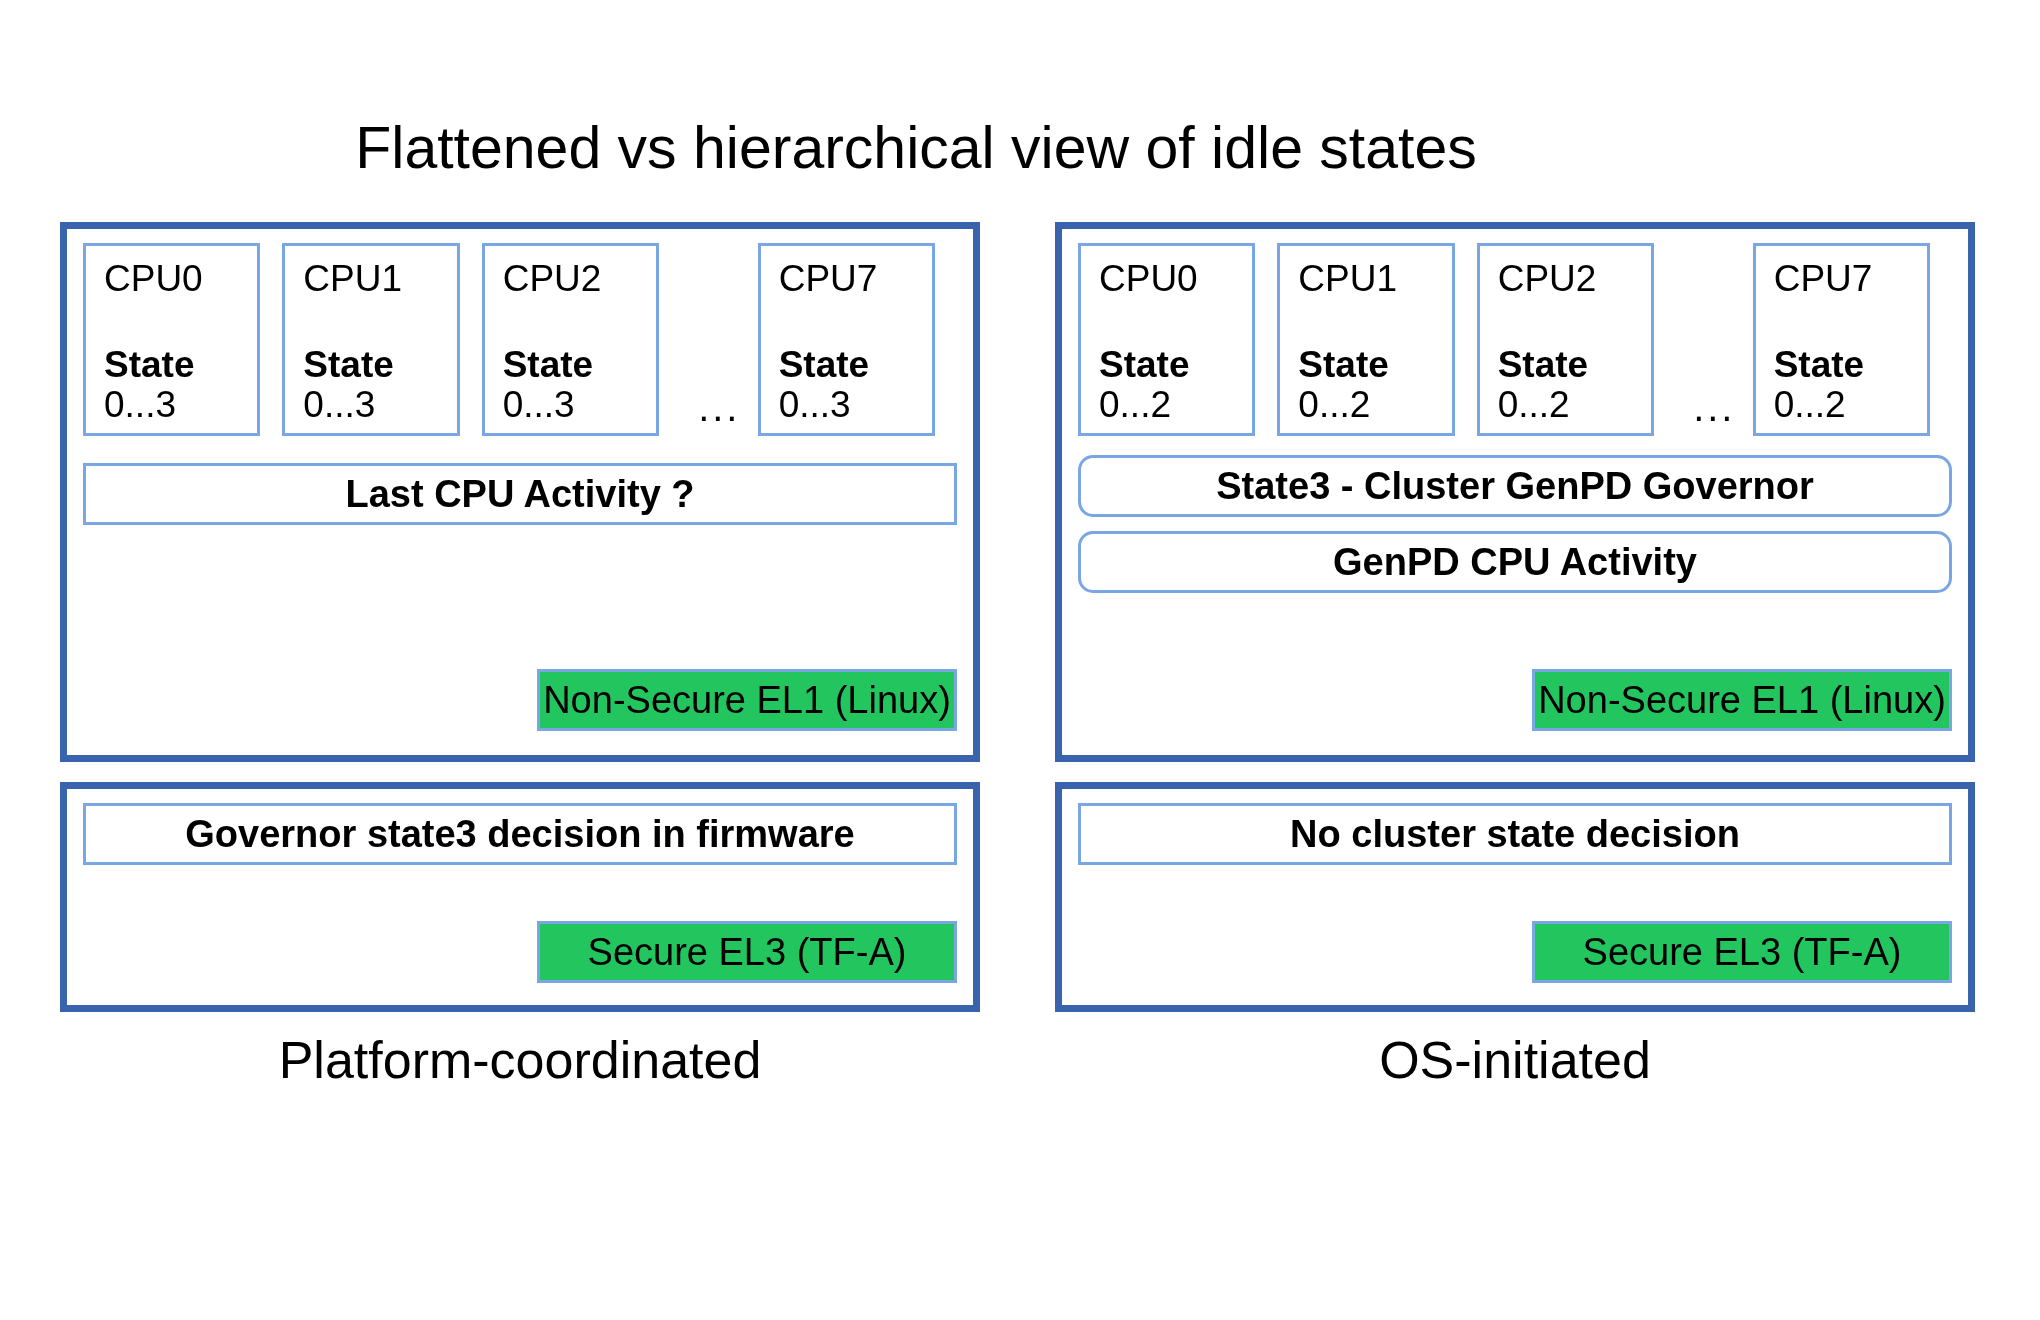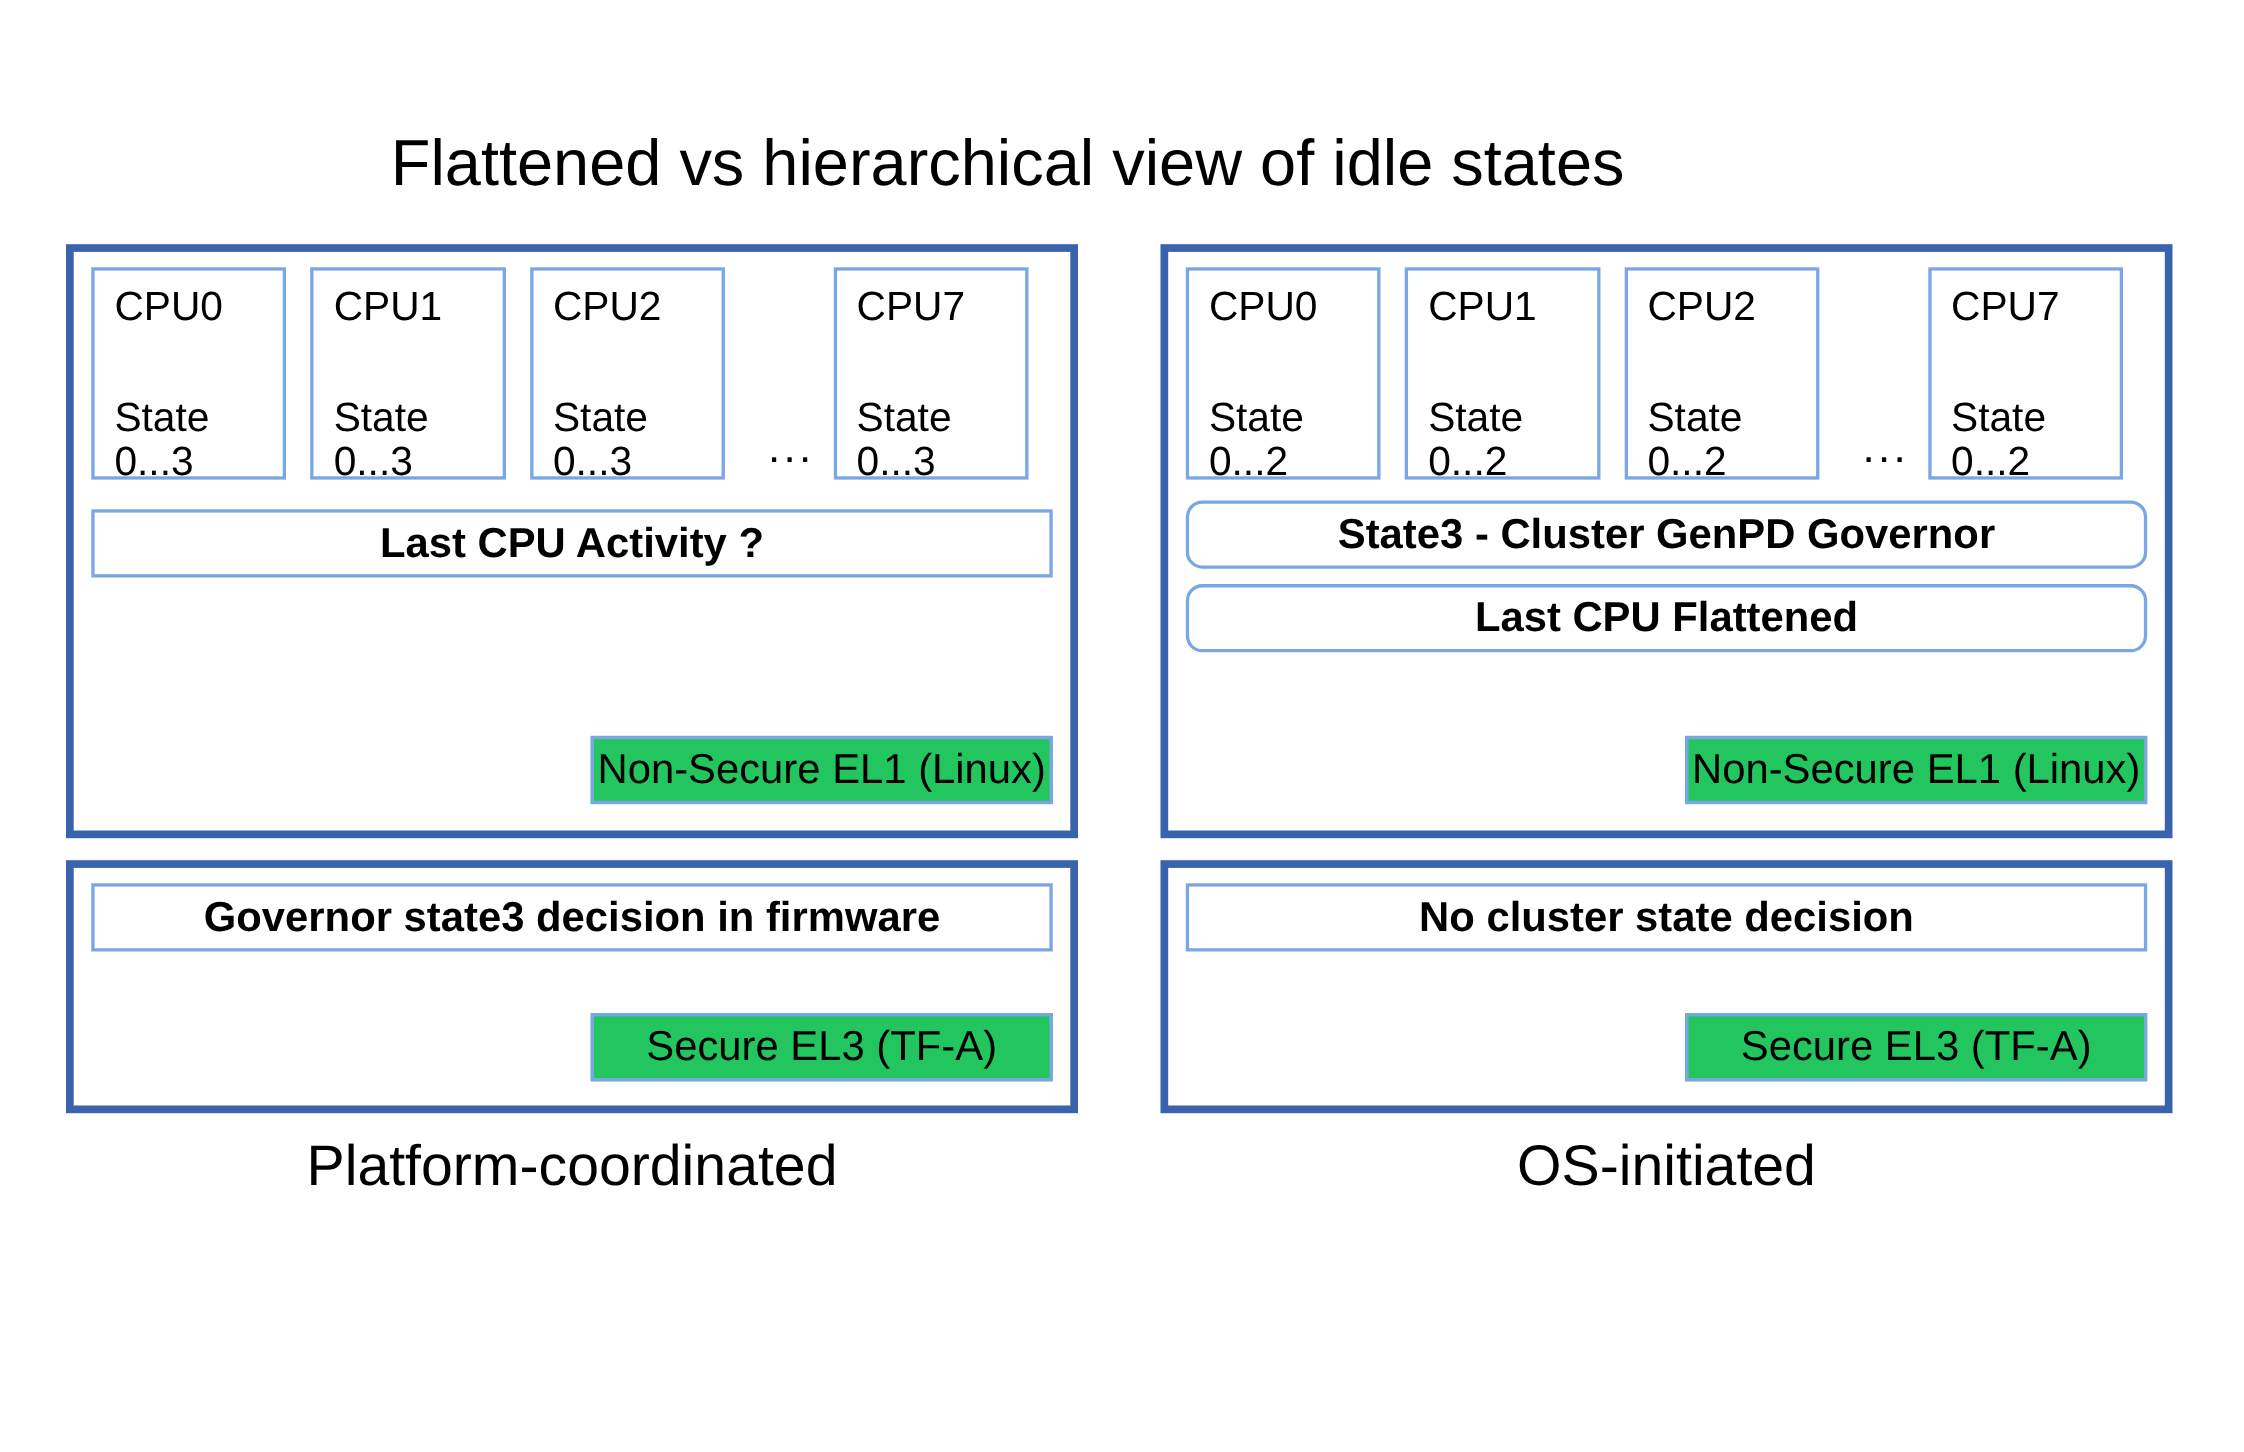--- a/index.html
+++ b/index.html
@@ -71,21 +71,22 @@
     padding: 14px 0 0 18px;
     background: #fff;
   }
   .cpu-box .cpu-label {
     font-size: 37px;
     line-height: 1.0;
   }
   .cpu-box .state-label {
     font-size: 37px;
     line-height: 1.08;
-    margin-top: 63px;
+    margin-top: 48px;
+    font-weight: bold;
   }
   .cpu-box .state-range {
     font-size: 37px;
     line-height: 1.08;
   }
   .ellipsis-gap {
     width: 78px;
     height: 198px;
     display: flex;
     align-items: flex-end;
@@ -224,21 +225,21 @@
       <div class="cpu-box">
         <div class="cpu-label">CPU7</div>
         <div class="state-label">State</div>
         <div class="state-range">0...2</div>
       </div>
 
     </div>
 
     <div class="wide-bar bar-gap-14">State3 - Cluster GenPD Governor</div>
 
-    <div class="wide-bar bar-gap-14">Last CPU Flattened</div>
+    <div class="wide-bar bar-gap-14">GenPD CPU Activity</div>
 
     <div class="tag-box tag-el1">Non-Secure EL1 (Linux)</div>
 
   </div>
 
   <div class="panel fw-panel">
 
     <div class="wide-bar">No cluster state decision</div>
 
     <div class="tag-box tag-el3">Secure EL3 (TF-A)</div>

